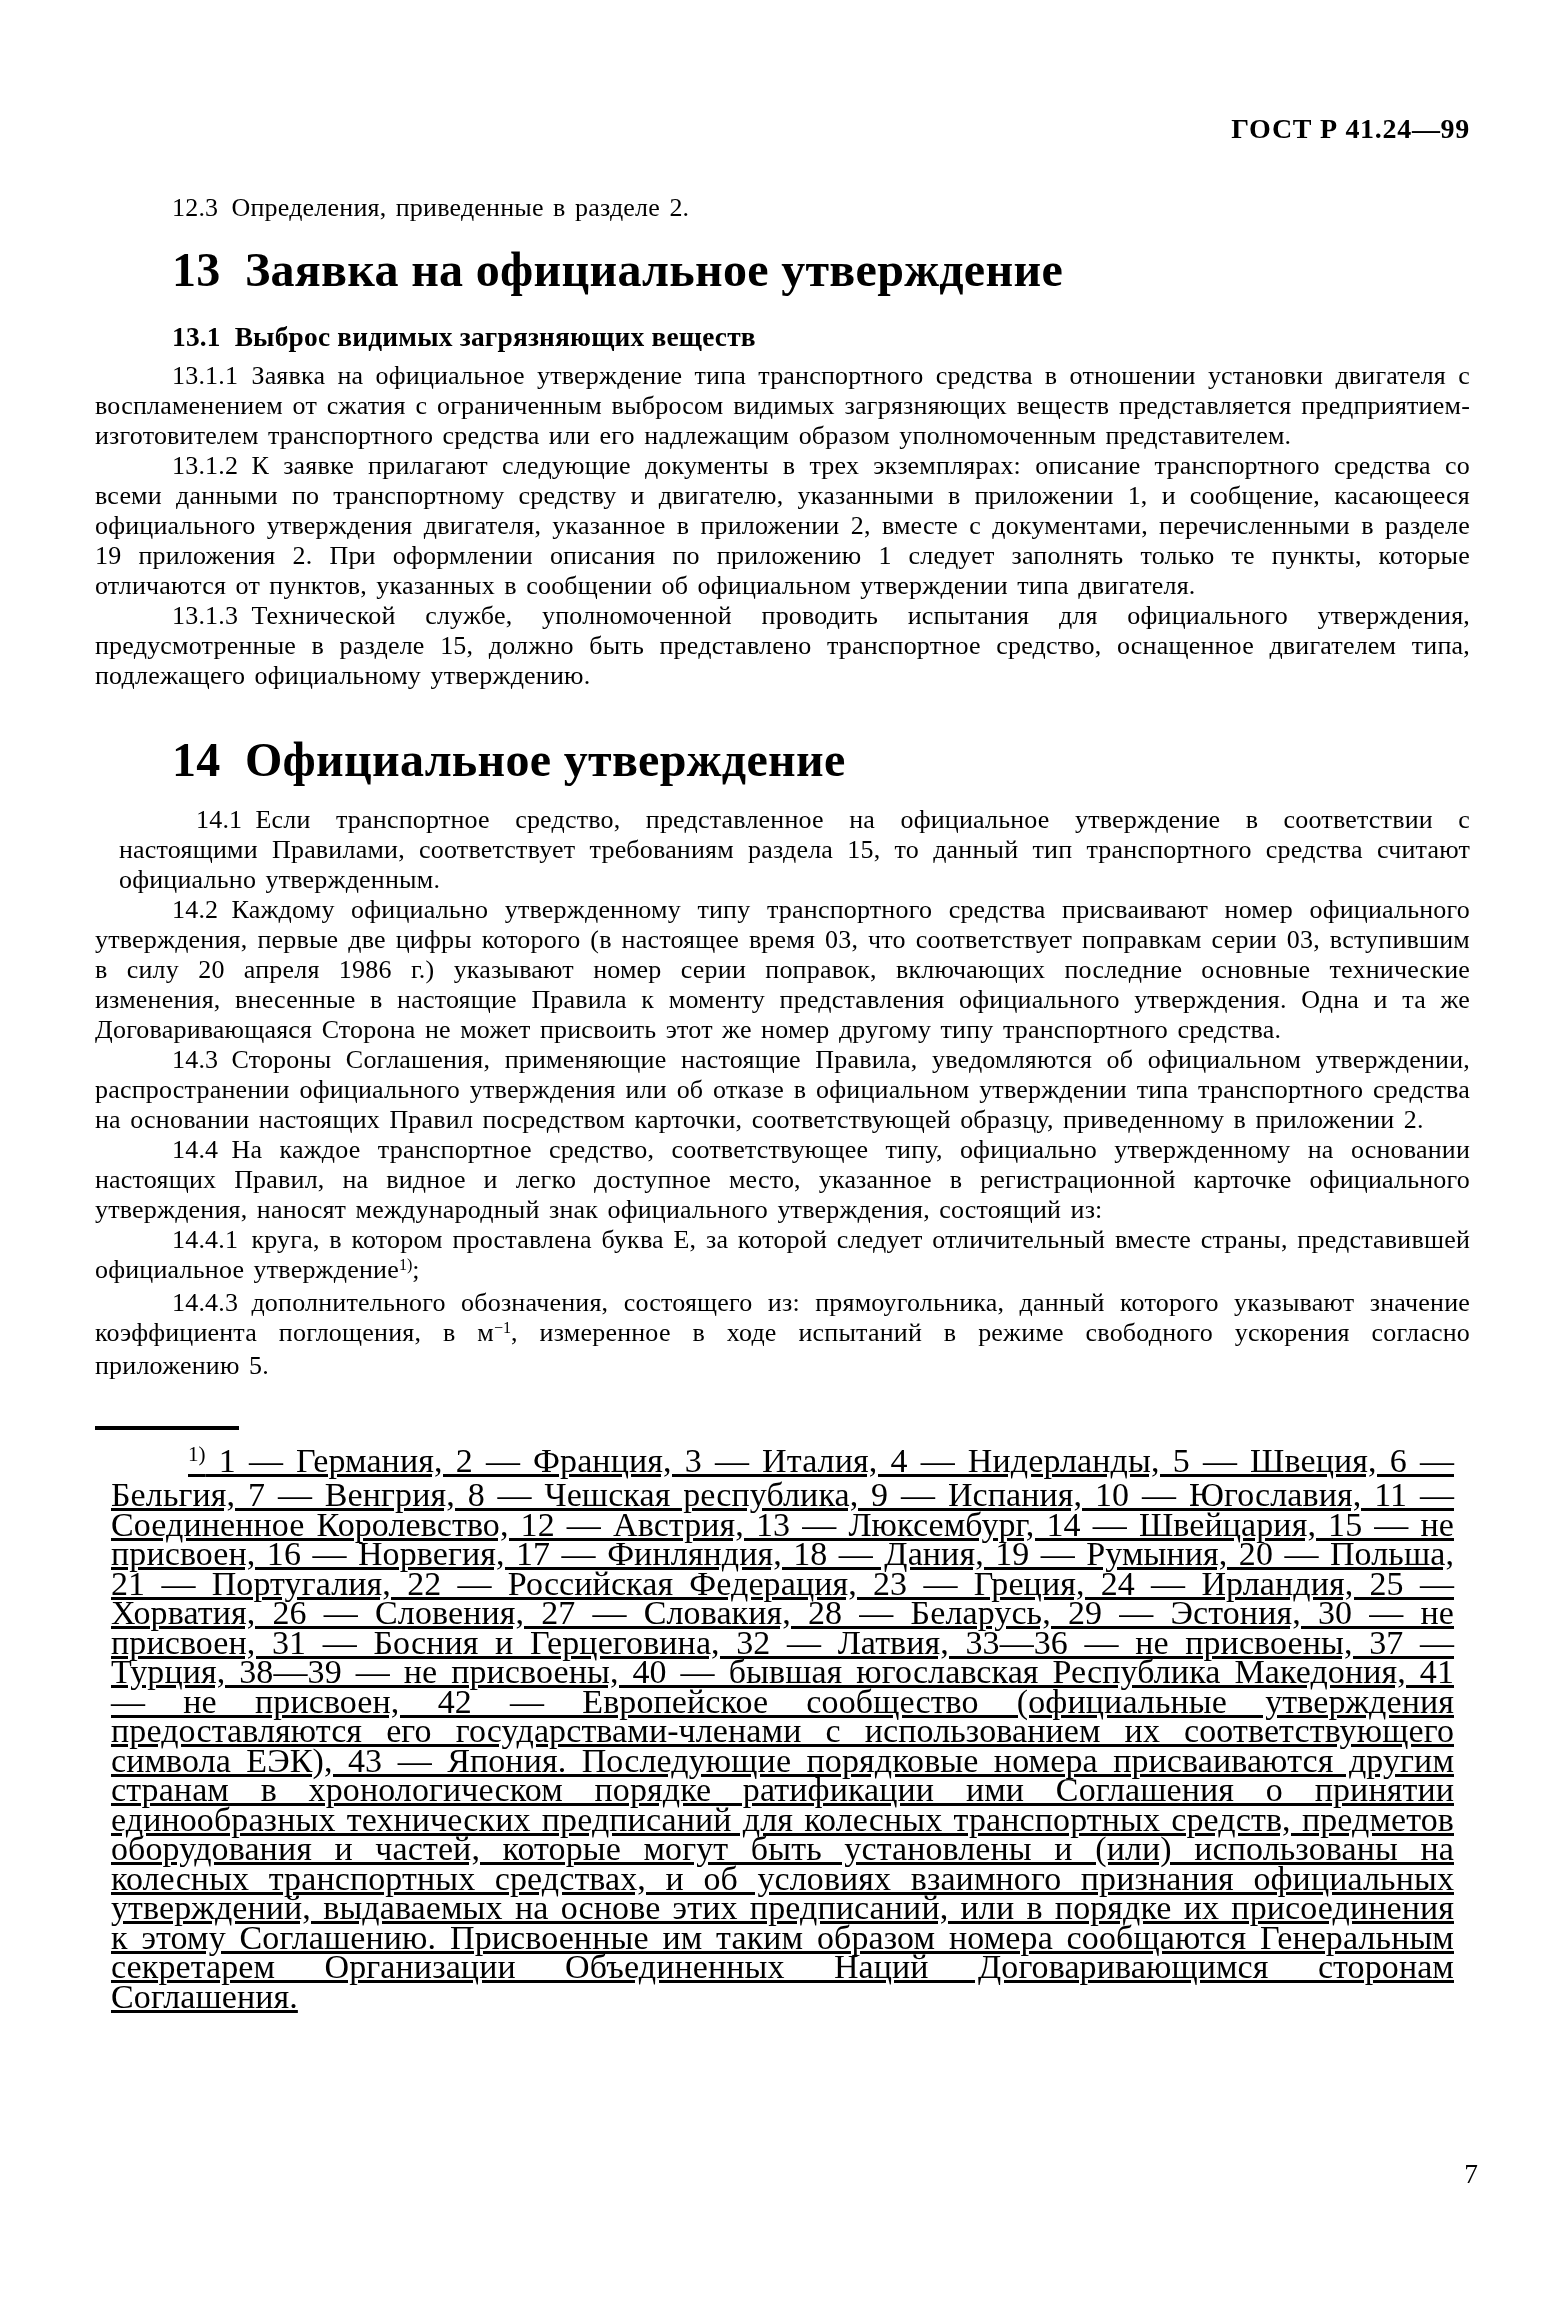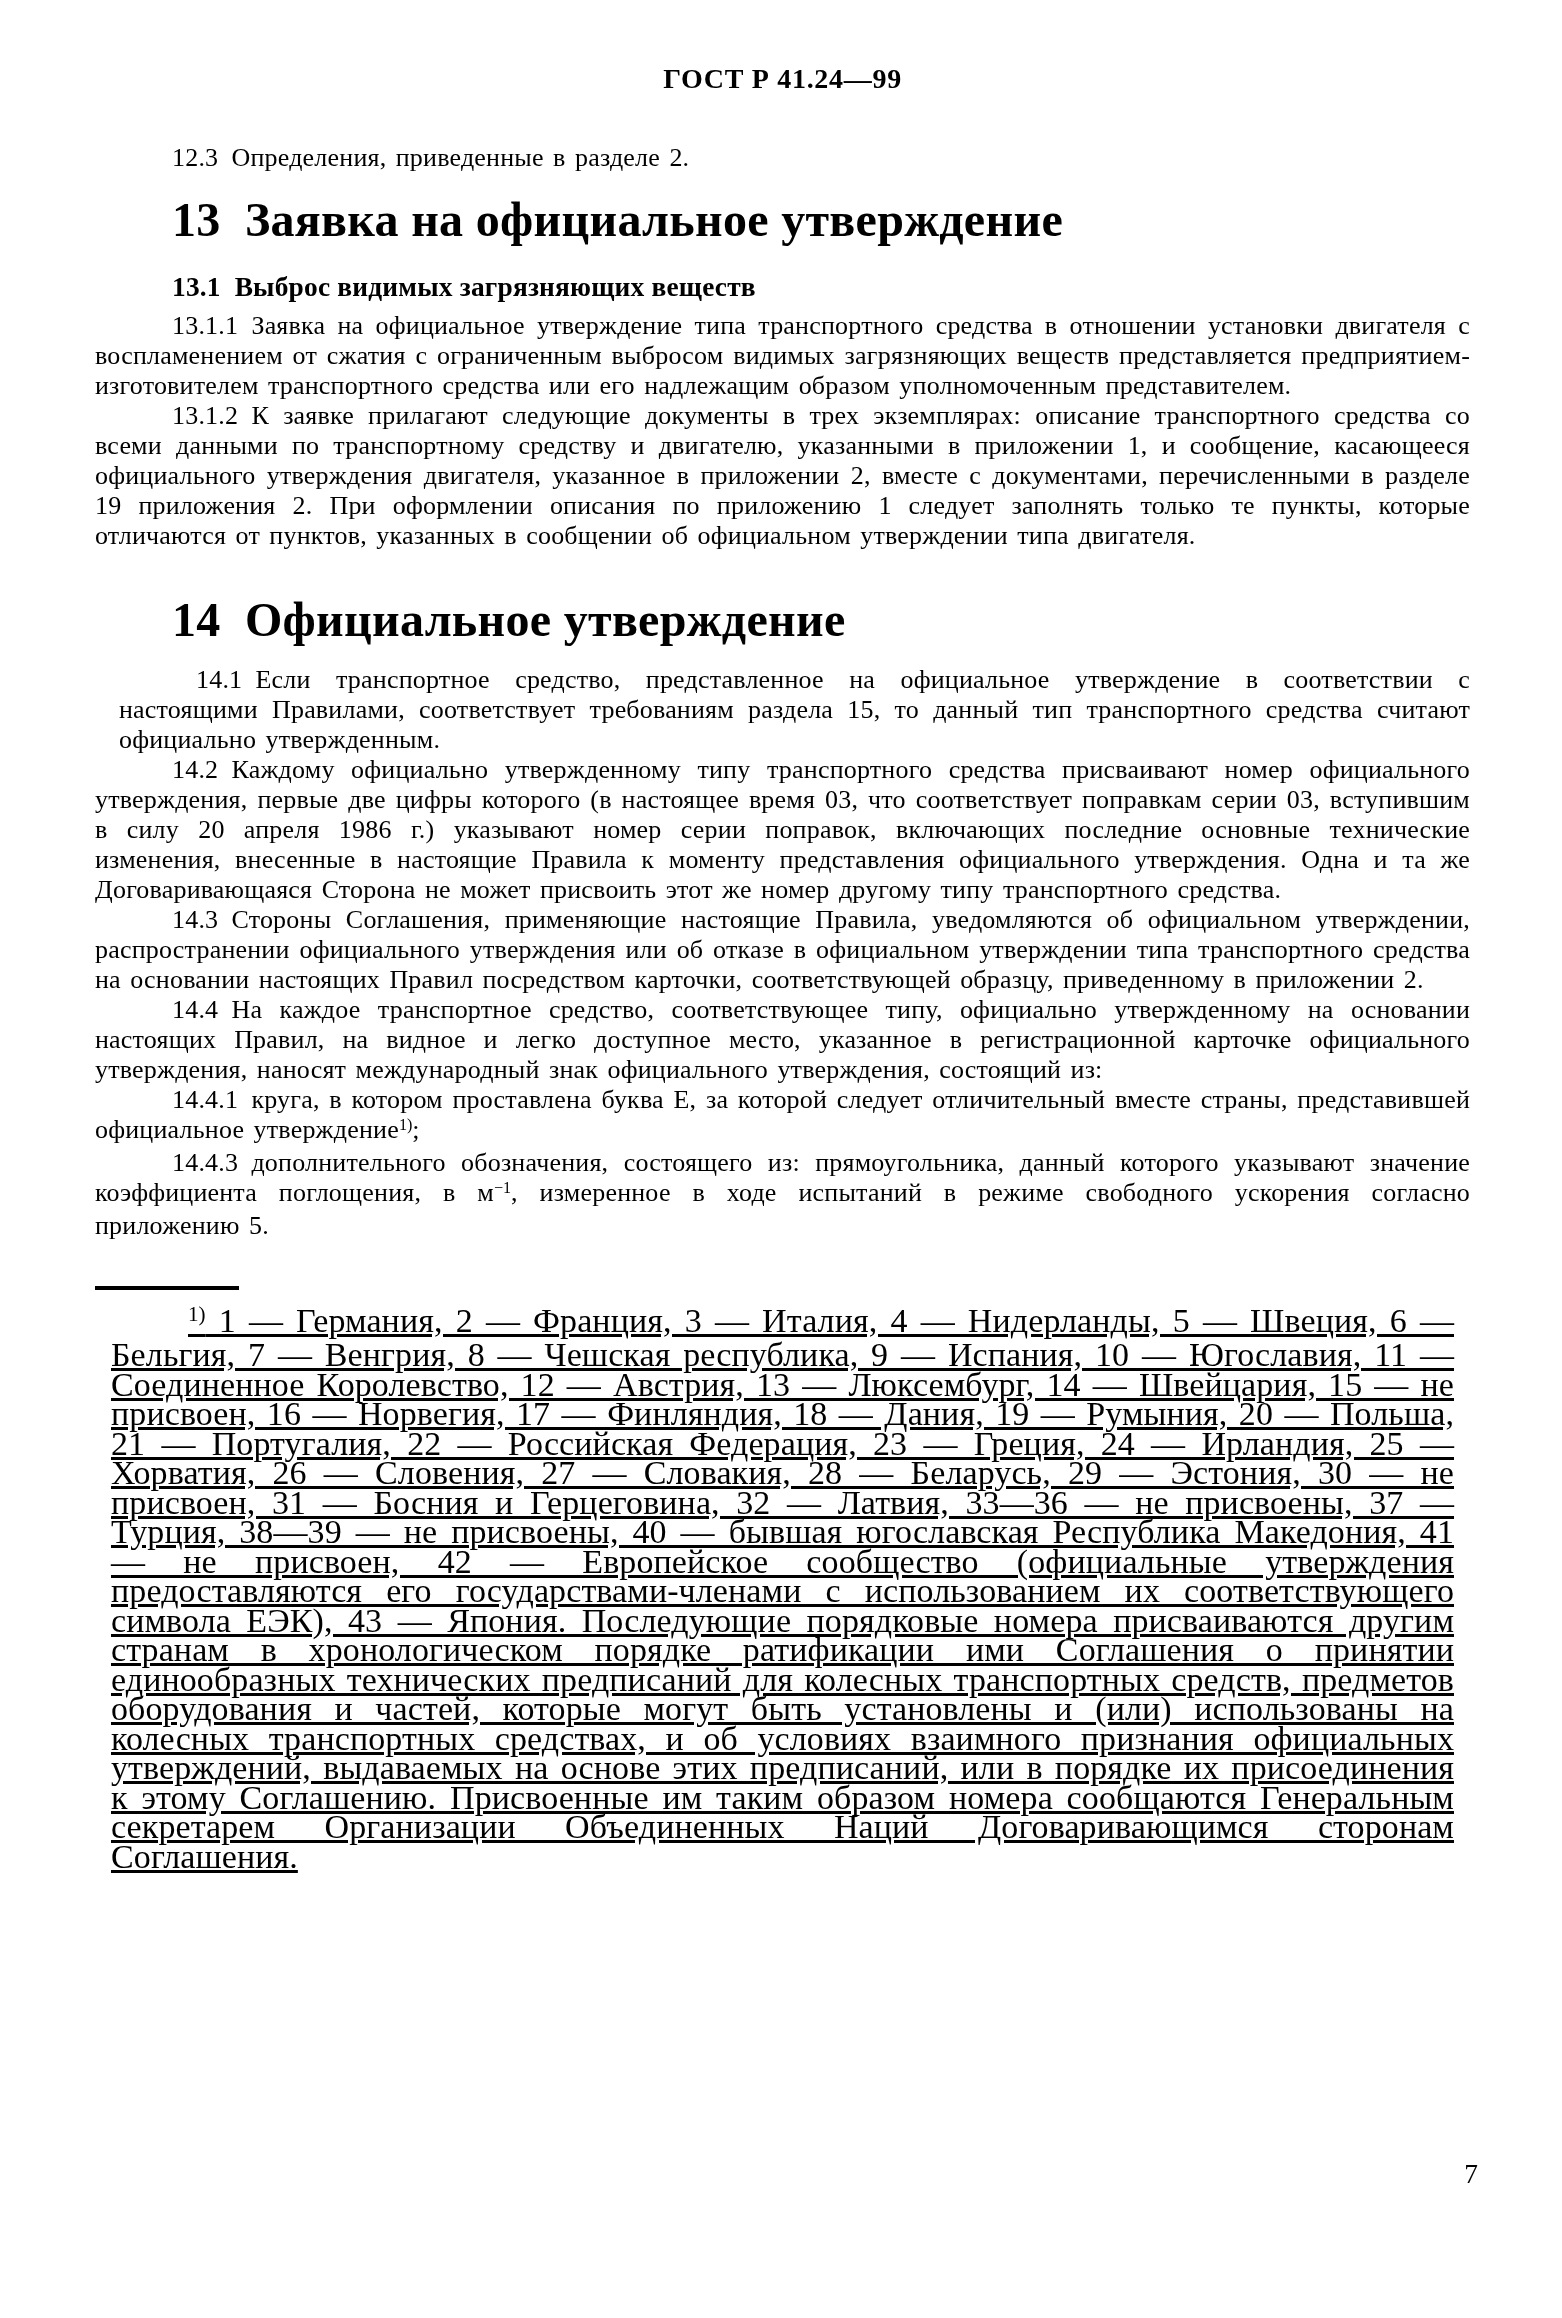--- a/index.html
+++ b/index.html
@@ -14,22 +14,22 @@
     background: #ffffff;
     color: #000000;
     font-family: "Liberation Serif", "DejaVu Serif", serif;
     overflow: hidden;
     box-sizing: border-box;
   }
   .content {
     padding: 0 92px 0 95px;
   }
   .doc-header {
-    padding-top: 64px;
-    text-align: center;
+    padding-top: 114px;
+    text-align: right;
     font-weight: bold;
     font-size: 28px;
     line-height: 30px;
     letter-spacing: 0.7px;
   }
   p.body-para {
     margin: 0;
     font-size: 26px;
     line-height: 30px;
     text-align: justify;
@@ -104,20 +104,21 @@
     <p class="body-para para-12-3">12.3 Определения, приведенные в разделе 2.</p>
 
     <h2 class="section-heading heading-13">13 Заявка на официальное утверждение</h2>
 
     <p class="subheading">13.1 Выброс видимых загрязняющих веществ</p>
 
     <p class="body-para">13.1.1 Заявка на официальное утверждение типа транспортного средства в отношении установки двигателя с воспламенением от сжатия с ограниченным выбросом видимых загрязняющих веществ представляется предприятием-изготовителем транспортного средства или его надлежащим образом уполномоченным представителем.</p>
 
     <p class="body-para">13.1.2 К заявке прилагают следующие документы в трех экземплярах: описание транспортного средства со всеми данными по транспортному средству и двигателю, указанными в приложении 1, и сообщение, касающееся официального утверждения двигателя, указанное в приложении 2, вместе с документами, перечисленными в разделе 19 приложения 2. При оформлении описания по приложению 1 следует заполнять только те пункты, которые отличаются от пунктов, указанных в сообщении об официальном утверждении типа двигателя.</p>
 
+    <p class="body-para">13.1.3 Технической службе, уполномоченной проводить испытания для официального утверждения, предусмотренные в разделе 15, должно быть представлено транспортное средство, оснащенное двигателем типа, подлежащего официальному утверждению.</p>
 
     <h2 class="section-heading heading-14">14 Официальное утверждение</h2>
 
     <p class="body-para first-after-heading">14.1 Если транспортное средство, представленное на официальное утверждение в соответствии с настоящими Правилами, соответствует требованиям раздела 15, то данный тип транспортного средства считают официально утвержденным.</p>
 
     <p class="body-para">14.2 Каждому официально утвержденному типу транспортного средства присваивают номер официального утверждения, первые две цифры которого (в настоящее время 03, что соответствует поправкам серии 03, вступившим в силу 20 апреля 1986 г.) указывают номер серии поправок, включающих последние основные технические изменения, внесенные в настоящие Правила к моменту представления официального утверждения. Одна и та же Договаривающаяся Сторона не может присвоить этот же номер другому типу транспортного средства.</p>
 
     <p class="body-para">14.3 Стороны Соглашения, применяющие настоящие Правила, уведомляются об официальном утверждении, распространении официального утверждения или об отказе в официальном утверждении типа транспортного средства на основании настоящих Правил посредством карточки, соответствующей образцу, приведенному в приложении 2.</p>
 
     <p class="body-para">14.4 На каждое транспортное средство, соответствующее типу, официально утвержденному на основании настоящих Правил, на видное и легко доступное место, указанное в регистрационной карточке официального утверждения, наносят международный знак официального утверждения, состоящий из:</p>

